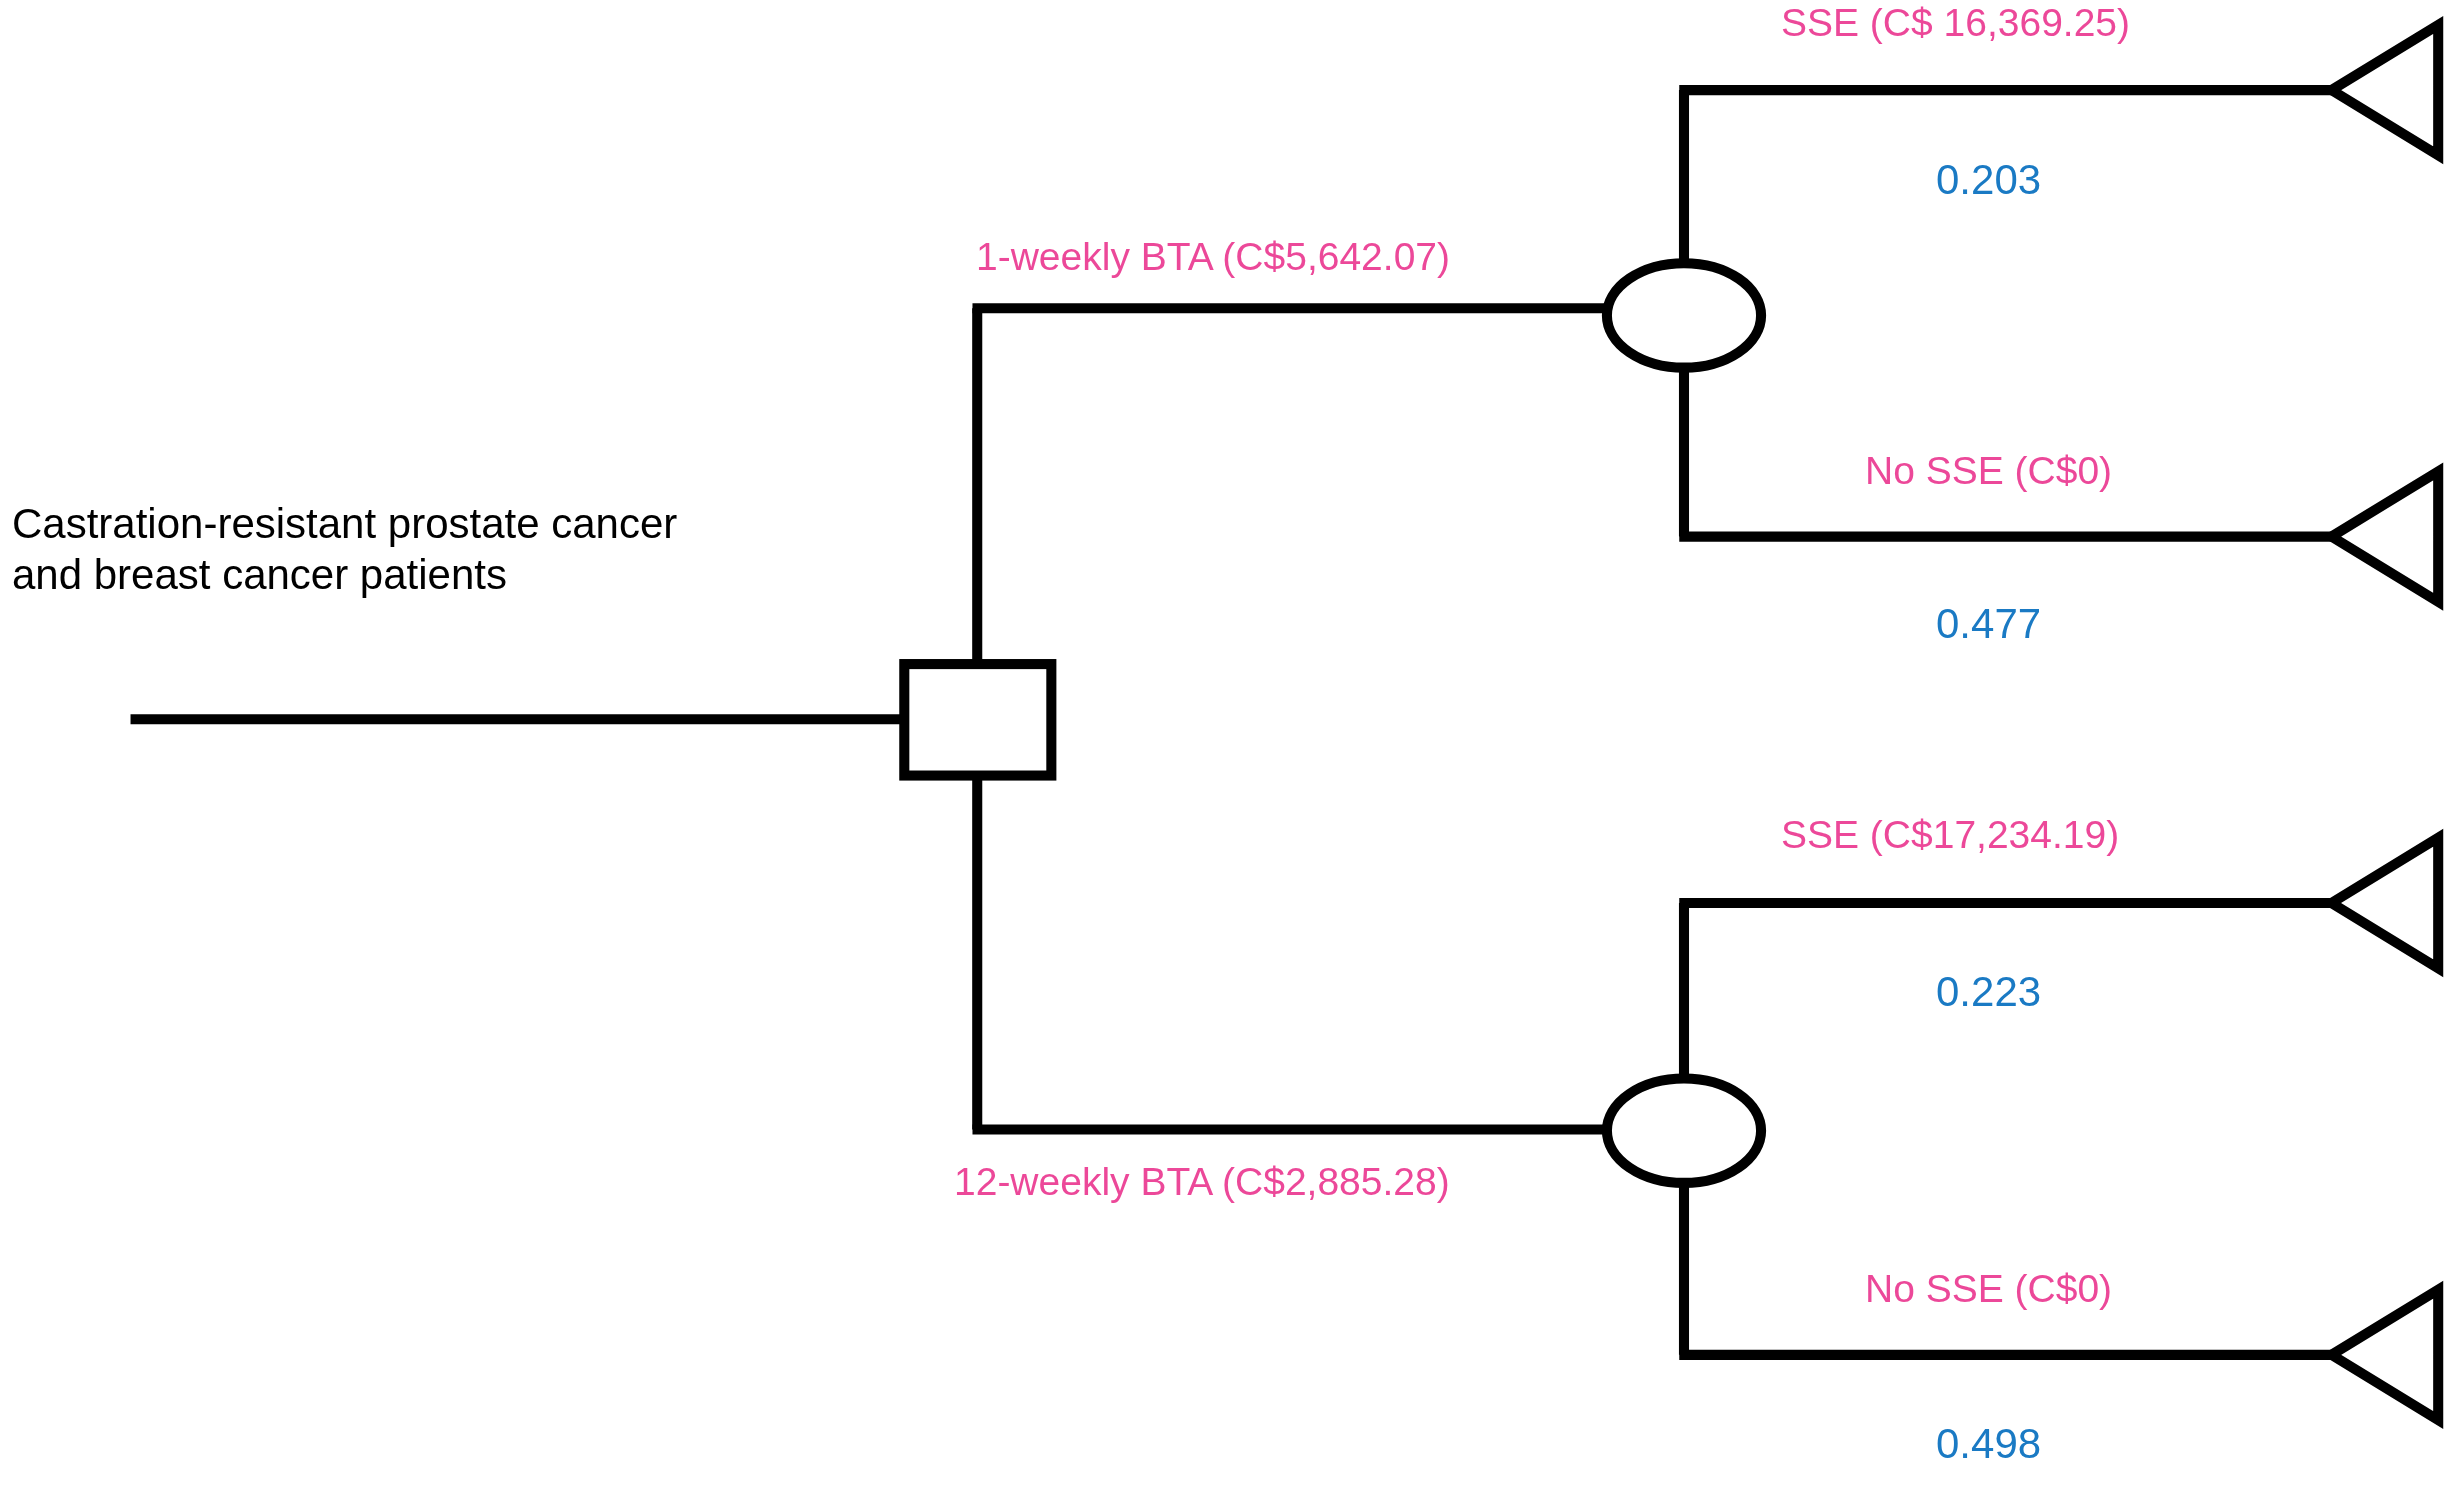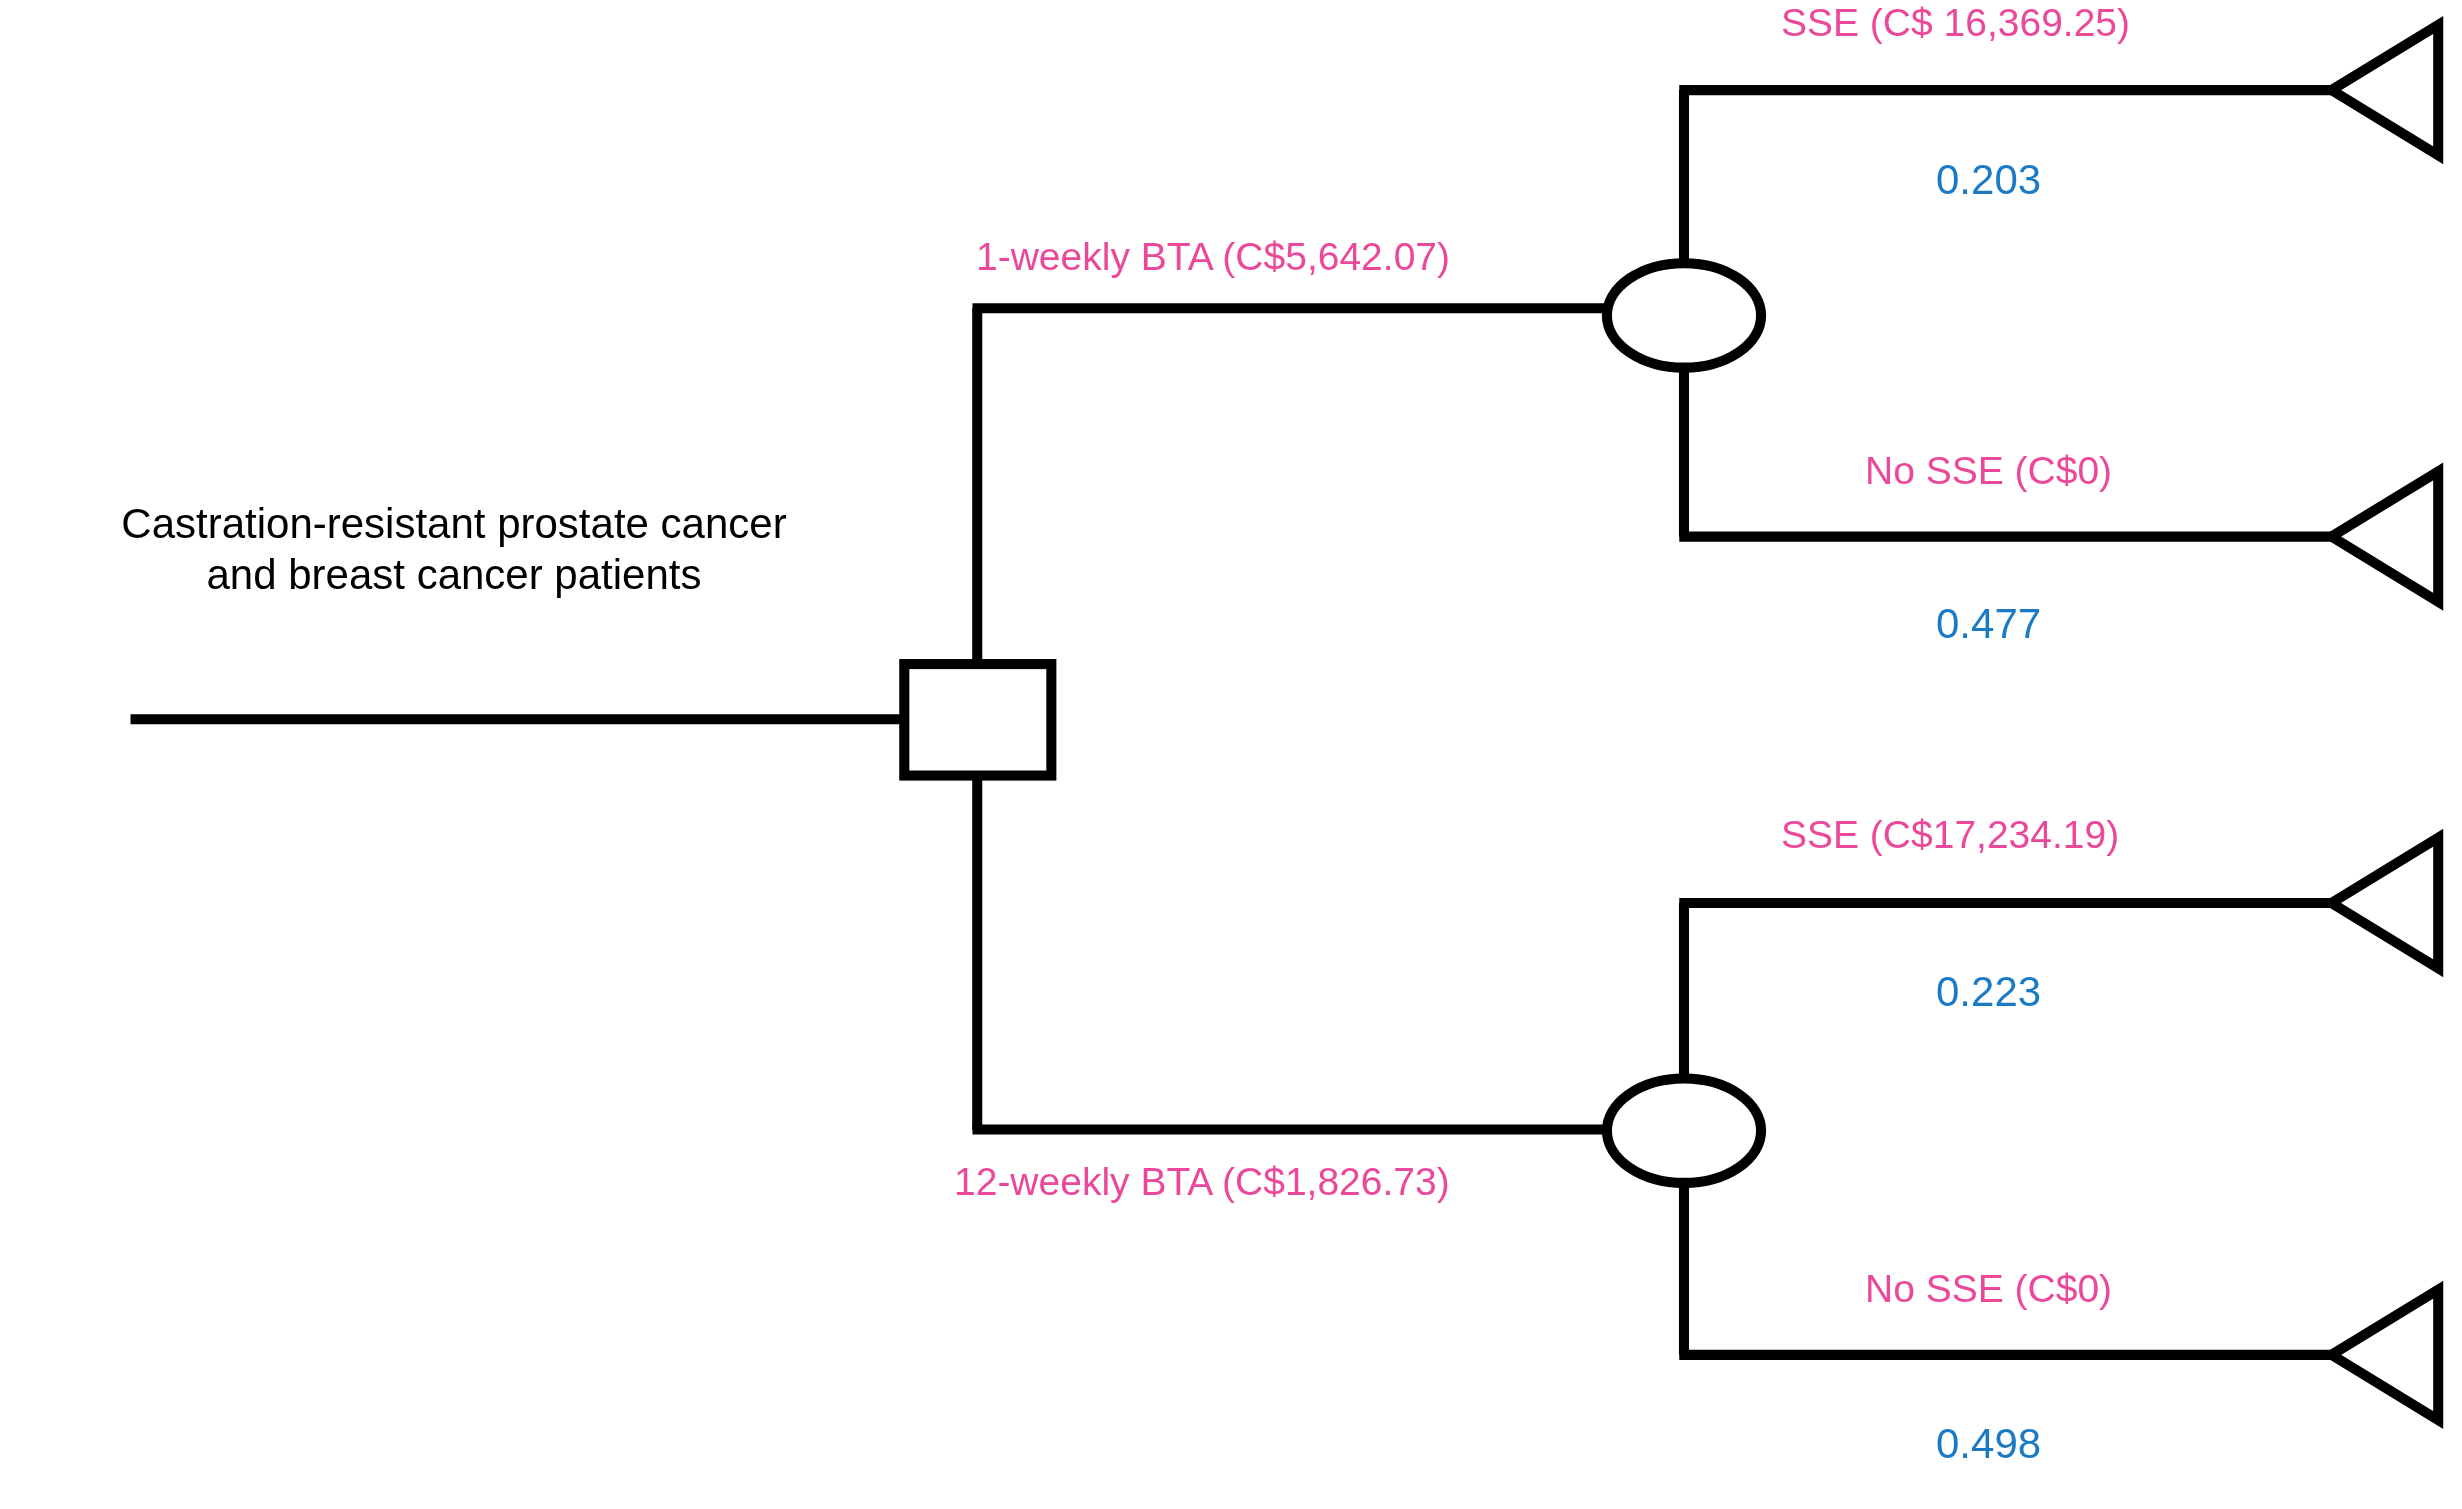--- a/index.html
+++ b/index.html
@@ -38,21 +38,21 @@
     position: absolute;
     white-space: nowrap;
     color: #1a7ac4;
     font-family: "Liberation Sans", sans-serif;
     font-size: 42px;
     line-height: 1.16;
     margin-top: 28px;
   }
   .root-label {
     position: absolute;
-    text-align: center;
+    text-align: left;
     color: #000000;
     font-family: "Liberation Sans", sans-serif;
     font-size: 42px;
     line-height: 1.22;
   }
   .root-line1, .root-line2, .root-line3 { display: block; }
 </style>
 </head>
 <body>
 
@@ -95,21 +95,21 @@
     <polygon points="3932,2285 4112,2175 4112,2395" fill="#ffffff" stroke="#000000" stroke-width="17" stroke-linejoin="miter"></polygon>
   </svg>
 
   <div class="root-label" style="left:12px; top:498px; width:884px;">
     <span class="root-line1">Castration-resistant prostate cancer</span>
     <span class="root-line2">and breast cancer patients</span>
   </div>
 
   <div class="lbl" style="left:976px; top:234px;">1-weekly BTA (C$5,642.07)</div>
 
-  <div class="lbl" style="left:954px; top:1159px;">12-weekly BTA (C$1,826.73)</div>
+  <div class="lbl" style="left:954px; top:1159px;">12-weekly BTA (C$2,885.28)</div>
 
   <div class="lbl" style="left:1781px; top:0px;">SSE (C$ 16,369.25)</div>
   <div class="prob" style="left:1936px; top:128px;">0.203</div>
 
   <div class="lbl" style="left:1865px; top:448px;">No SSE (C$0)</div>
   <div class="prob" style="left:1936px; top:572px;">0.477</div>
 
   <div class="lbl" style="left:1781px; top:812px;">SSE (C$17,234.19)</div>
   <div class="prob" style="left:1936px; top:940px;">0.223</div>
 

